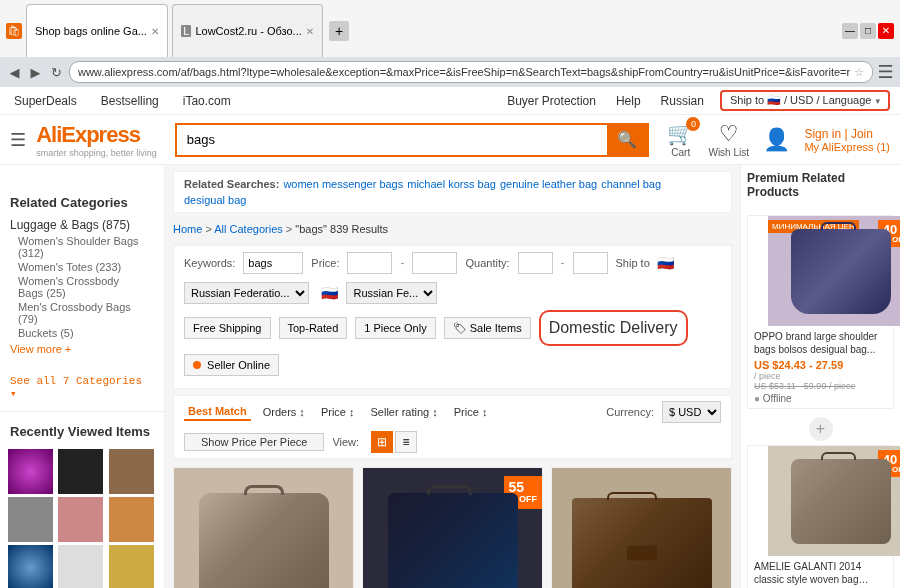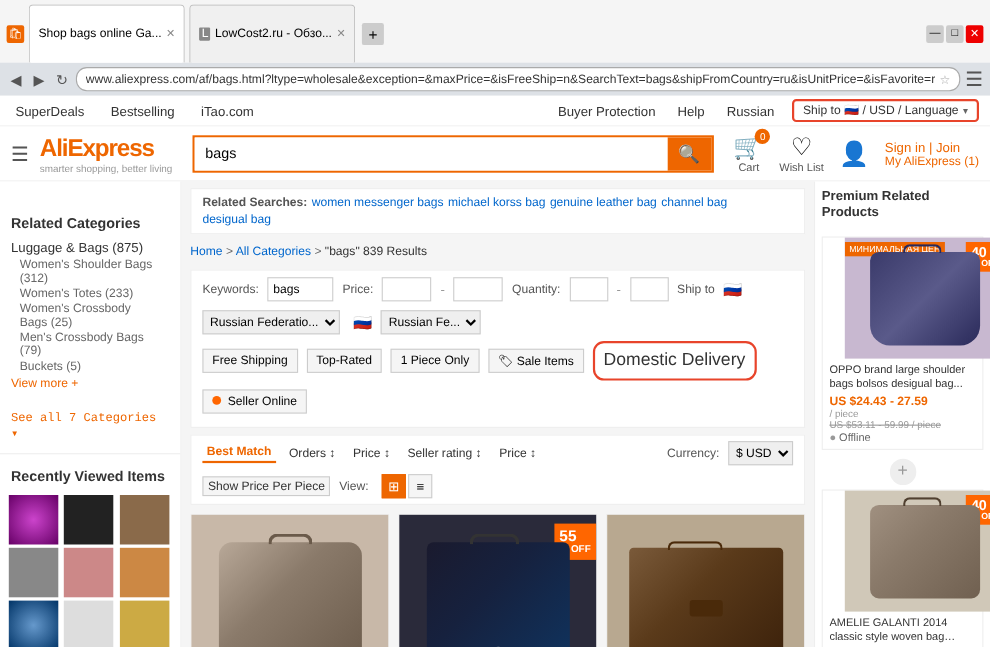--- a/index.html
+++ b/index.html
@@ -79,21 +79,21 @@
     .filter-sep { color: #999; }
     .filter-select { border: 1px solid #ccc; height: 22px; font-size: 11px; padding: 0 2px; }
     .filter-btn { border: 1px solid #ccc; background: #f5f5f5; height: 22px; padding: 0 8px; cursor: pointer; font-size: 11px; }
     .domestic-delivery-btn { border: 1px solid #ccc; background: white; height: 36px; padding: 0 8px; cursor: pointer; font-size: 16px; border-radius: 2px; position: relative; border: 2px solid #e8442b; border-radius: 10px; color: #333; }
     .filter-dot { width: 8px; height: 8px; background: #f60; border-radius: 50%; display: inline-block; margin-right: 3px; }
 
     
     .sort-bar { display: flex; align-items: center; gap: 8px; margin-bottom: 8px; background: white; padding: 5px 10px; border: 1px solid #eee; flex-wrap: wrap; }
     .sort-btn { font-size: 11px; color: #333; cursor: pointer; padding: 2px 4px; display: flex; align-items: center; gap: 2px; }
     .sort-btn.active { color: #e60; border-bottom: 2px solid #e60; font-weight: bold; }
-    .show-price-btn { font-size: 11px; cursor: pointer; color: #333; padding: 2px 4px; border: 1px solid #ccc; background: #f5f5f5; }
+    .show-price-btn { font-size: 11px; cursor: pointer; color: #333; padding: 2px 16px; border: 1px solid #ccc; background: #f5f5f5; }
     .view-btns { display: flex; gap: 2px; margin-left: 4px; }
     .view-btn { width: 22px; height: 22px; border: 1px solid #ccc; background: #f5f5f5; cursor: pointer; display: flex; align-items: center; justify-content: center; font-size: 12px; }
     .view-btn.active { background: #e60; color: white; border-color: #e60; }
 
     
     .products-grid { display: grid; grid-template-columns: repeat(3, 1fr); gap: 8px; }
     .product-card { background: white; border: 1px solid #eee; padding: 0; cursor: pointer; position: relative; }
     .product-img-area { width: 100%; height: 170px; background: #e8e0d8; overflow: hidden; display: flex; align-items: center; justify-content: center; position: relative; }
 
     

